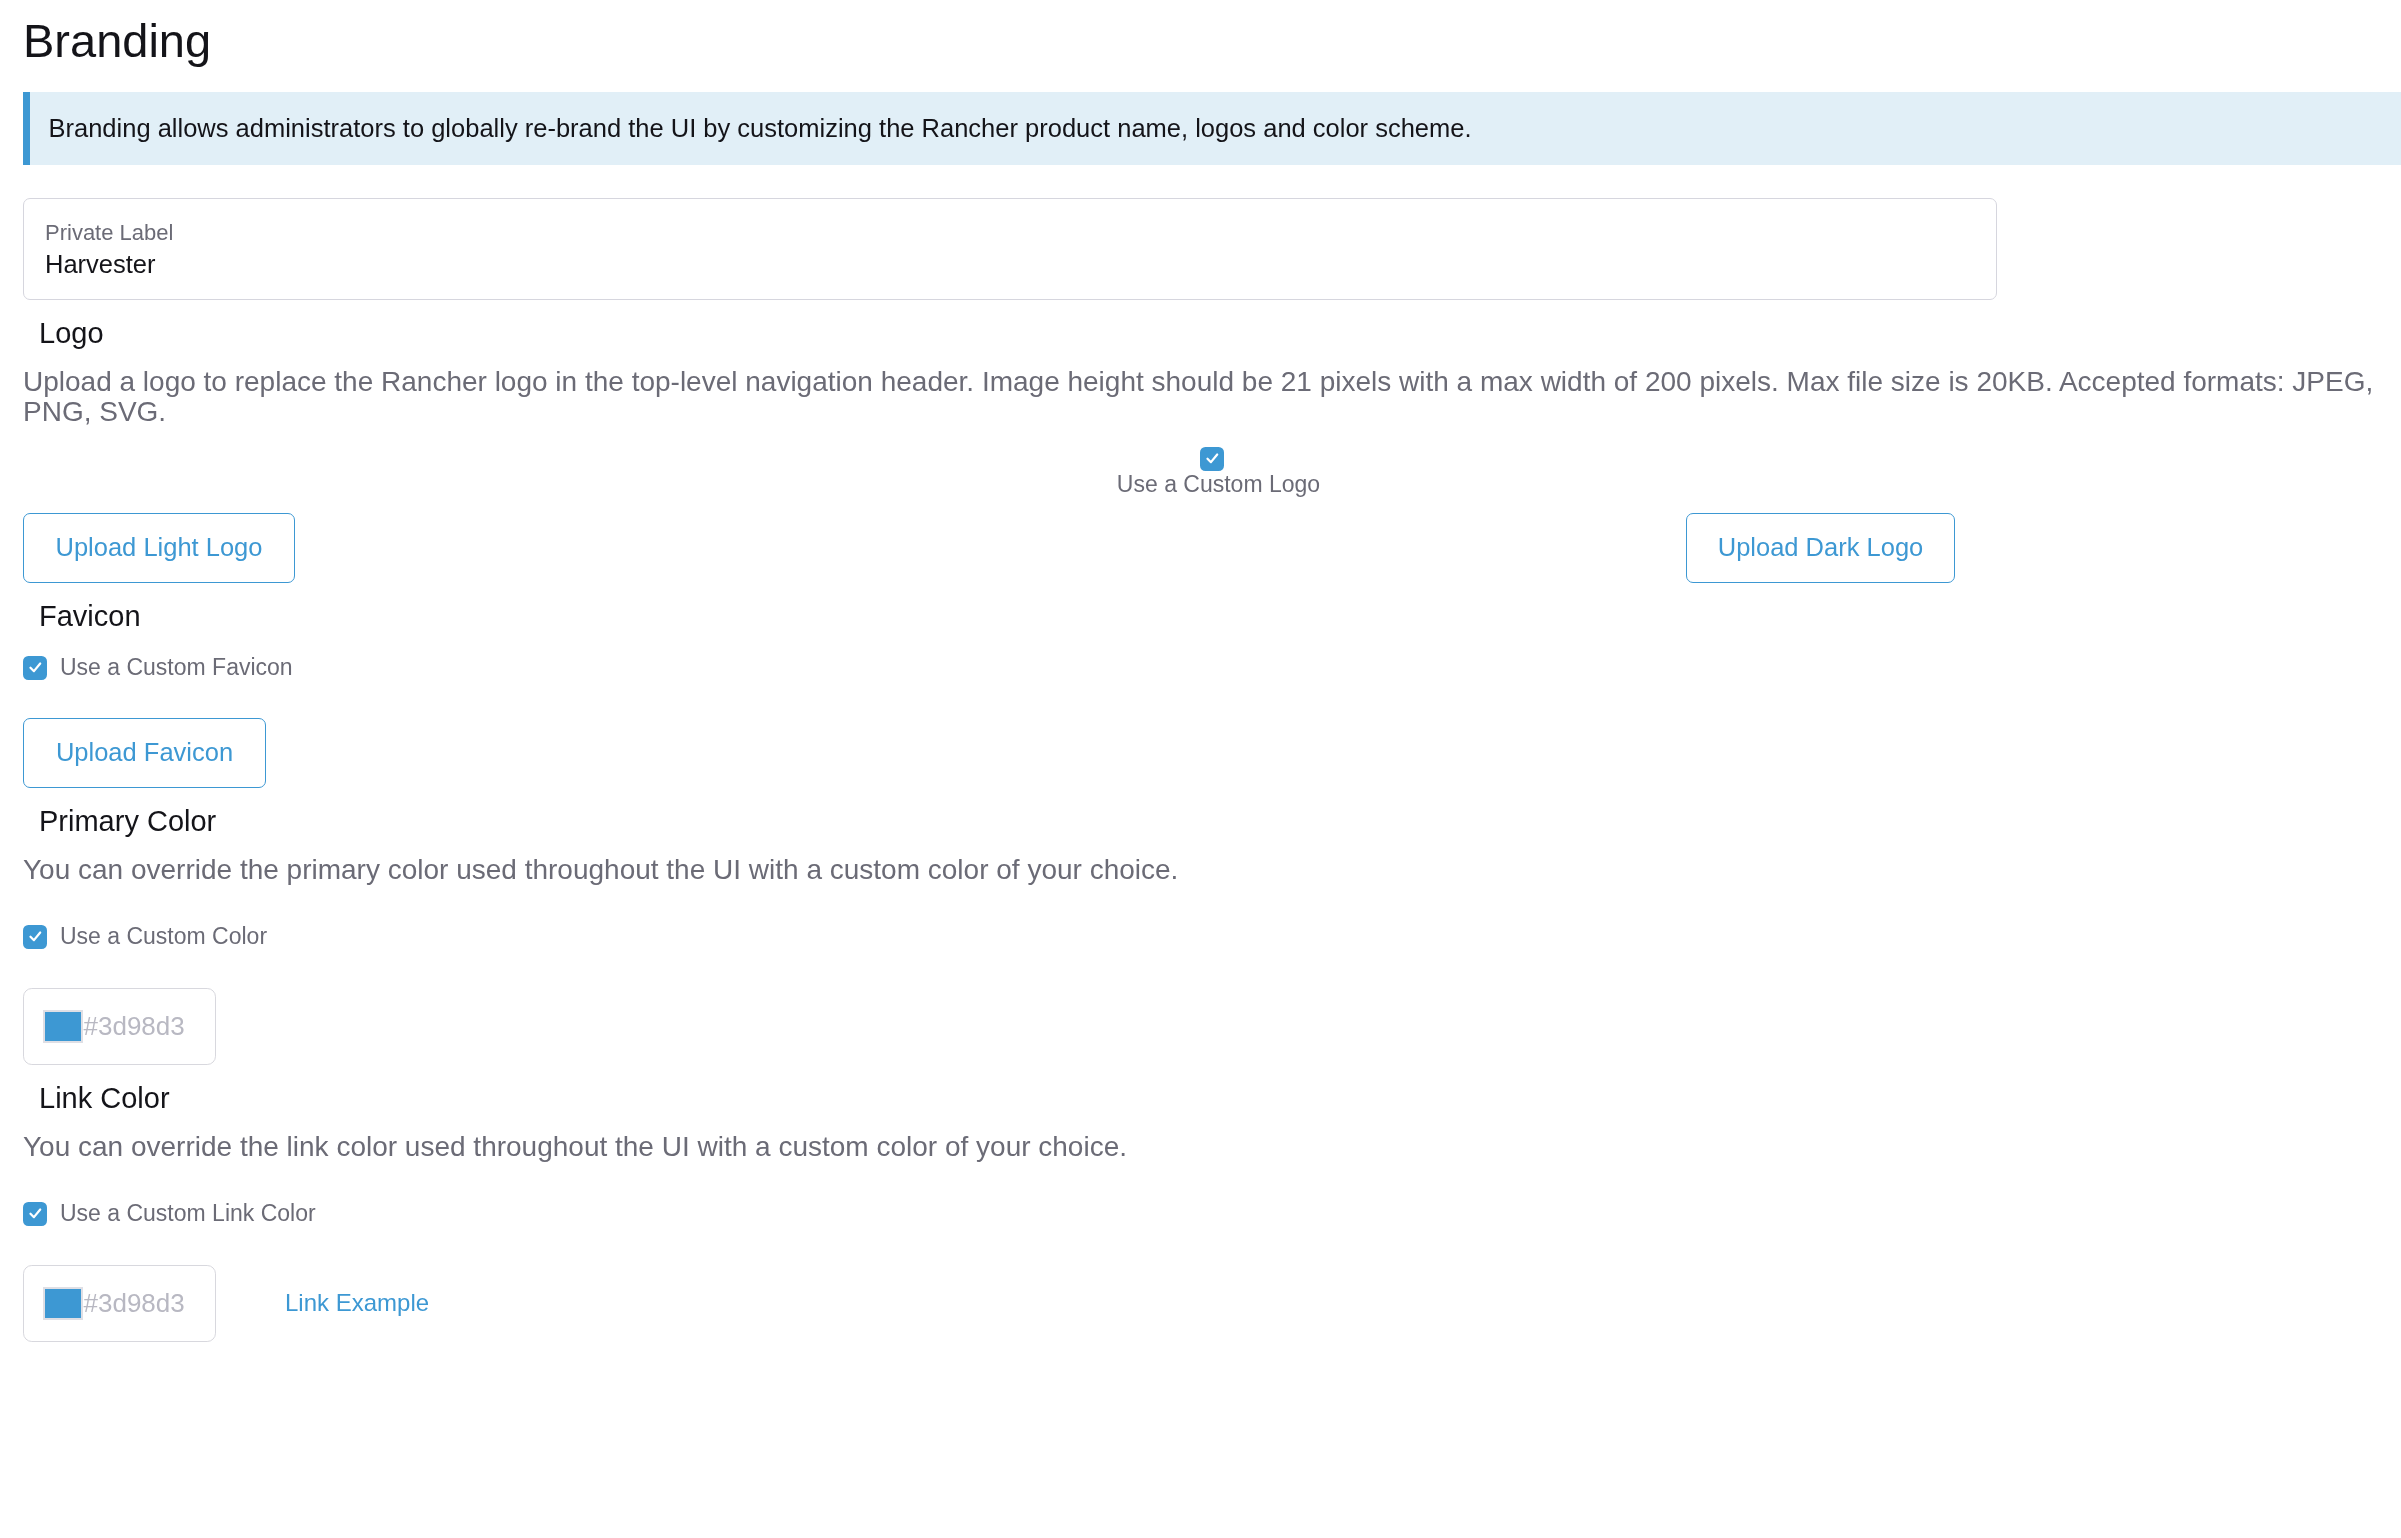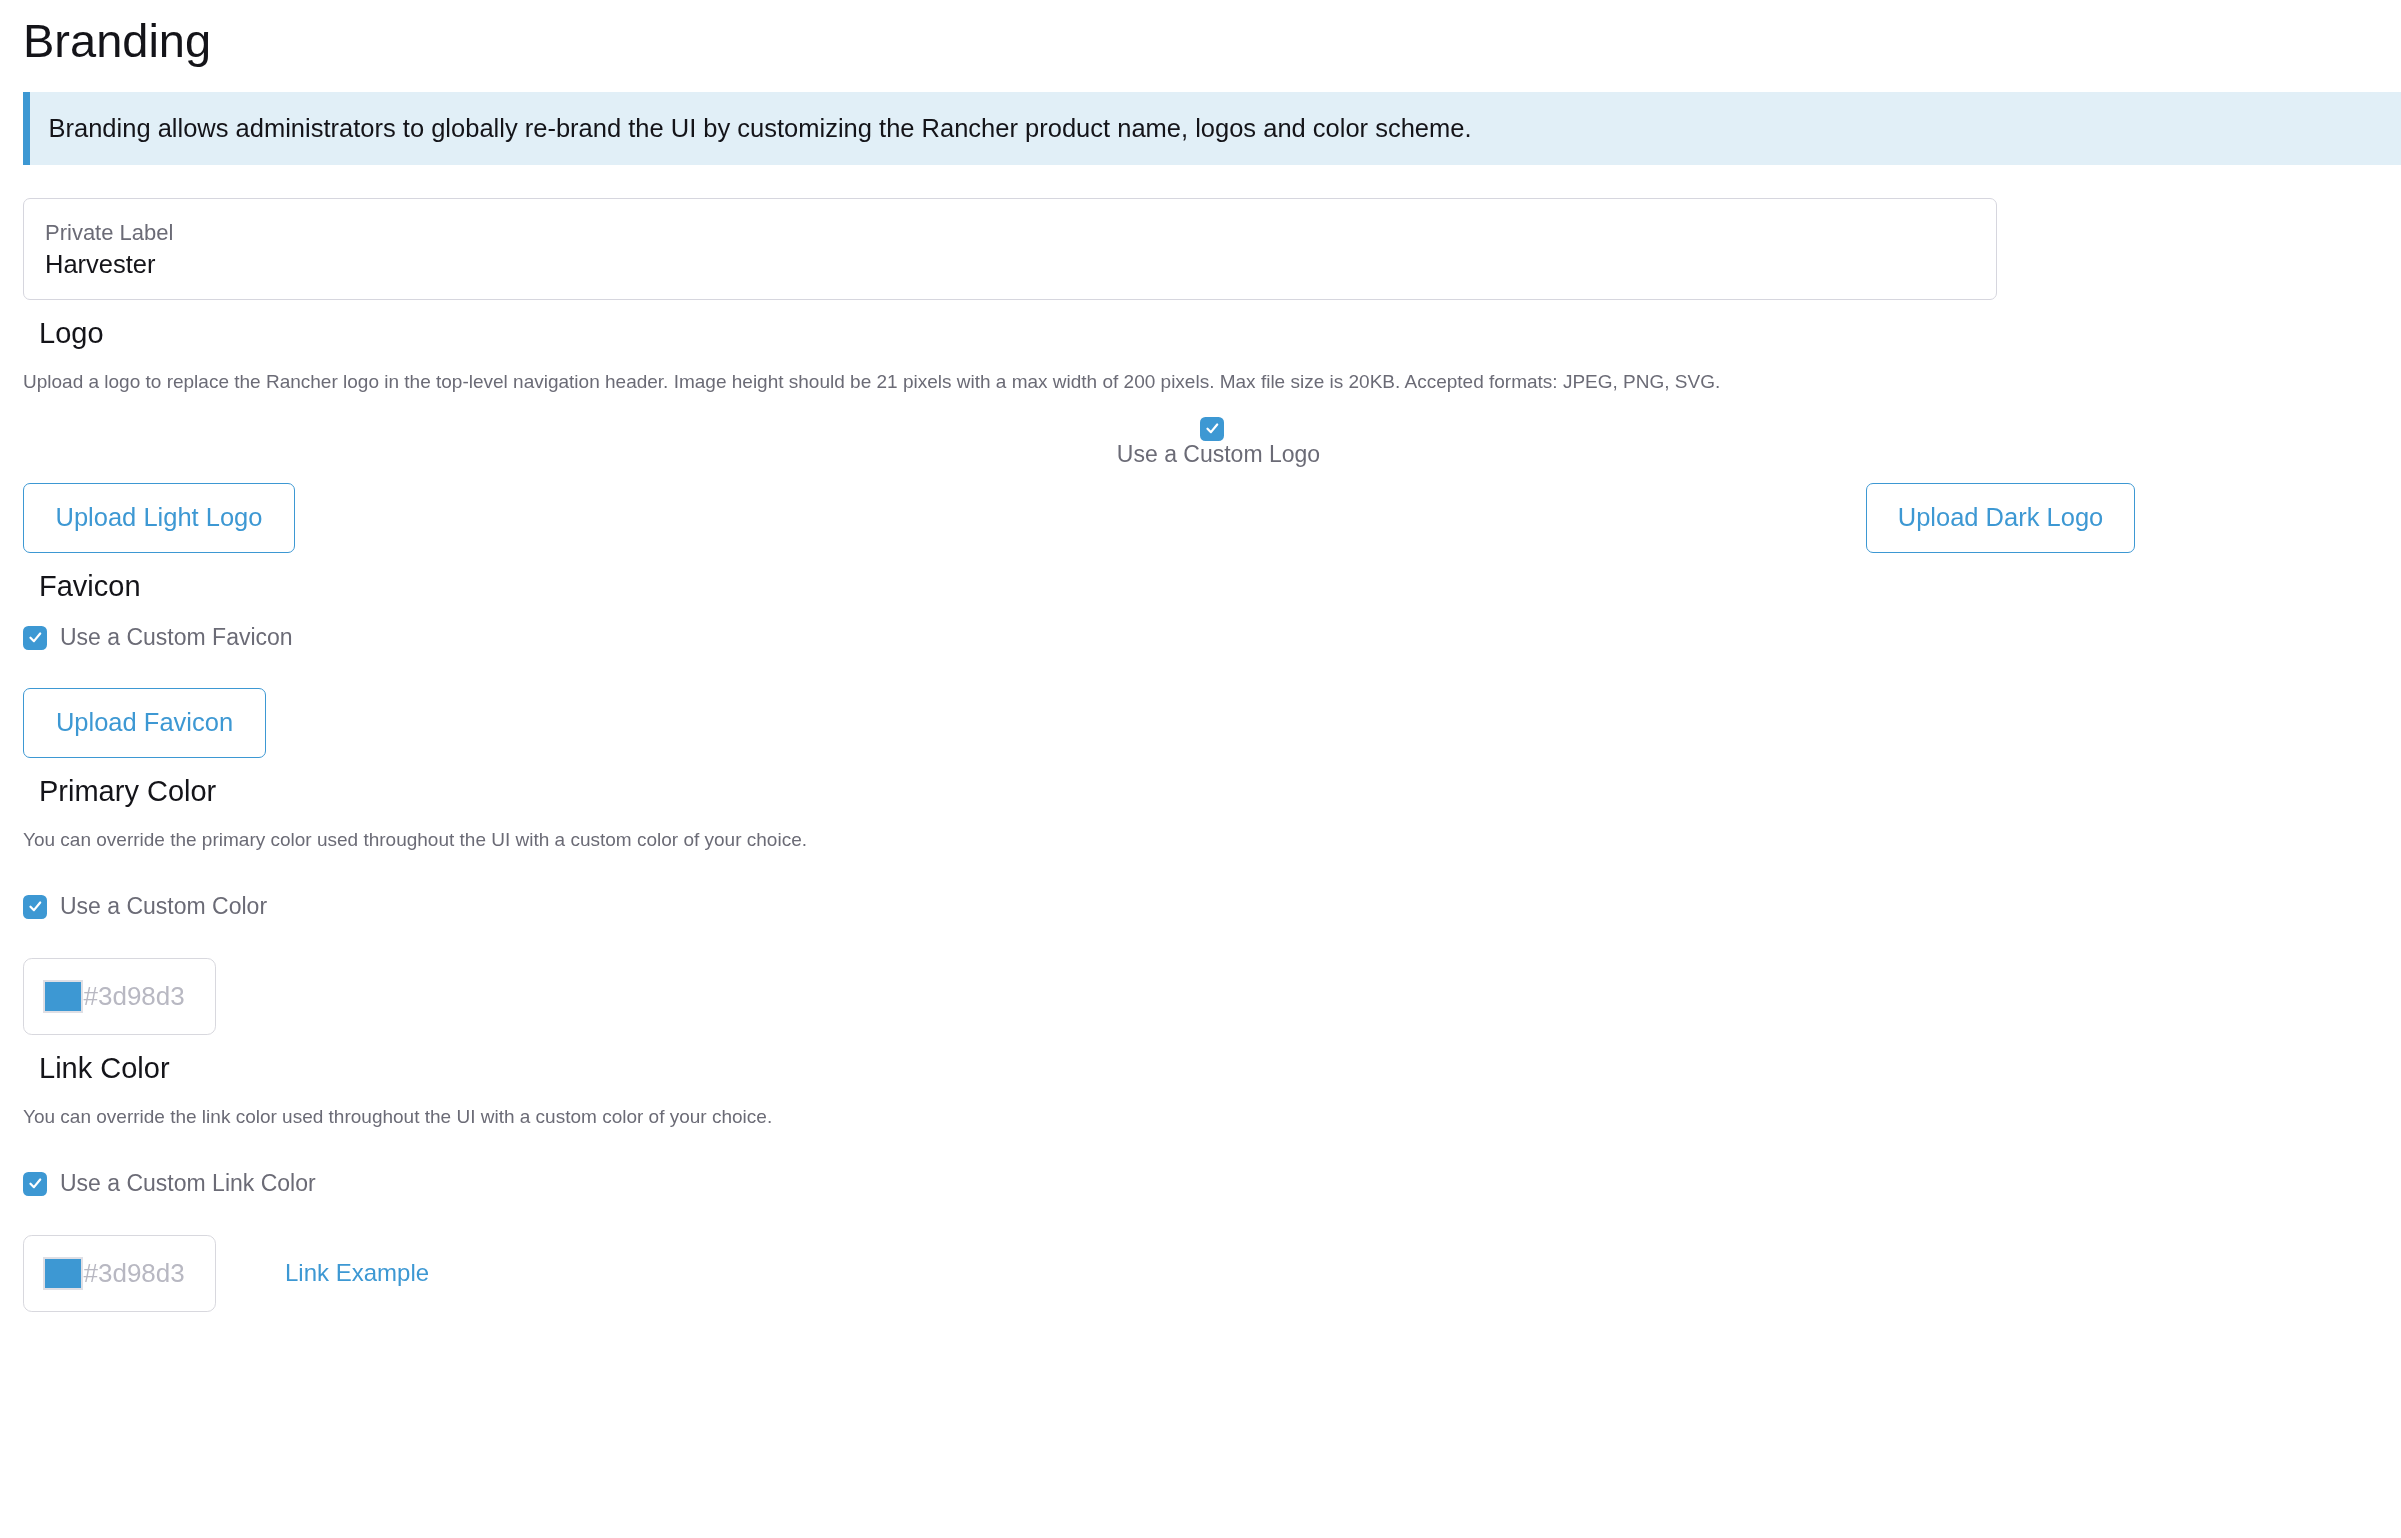--- a/index.html
+++ b/index.html
@@ -69,21 +69,21 @@
     line-height: 35px;
     font-weight: 500;
     color: #141419;
   }
   .mt-logo-h { margin-top: 40px; }
   .mt-favicon-h { margin-top: 56px; }
   .mt-primary-h { margin-top: 91px; }
   .mt-link-h { margin-top: 75px; }
   .description {
     margin-top: 14px;
-    font-size: 19px;
+    font-size: 28px;
     line-height: 30px;
     color: #6b6b76;
   }
   .checkbox-row {
     display: flex;
     align-items: center;
     height: 26px;
   }
   .mt-cb-sm { margin-top: 19.3px; flex-direction: column; }
   .mt-cb-md { margin-top: 21px; }
@@ -115,21 +115,21 @@
     font-size: 25.5px;
     font-family: "Liberation Sans", "DejaVu Sans", sans-serif;
     display: flex;
     align-items: center;
     justify-content: center;
     cursor: pointer;
     padding: 0;
   }
   .logo-btn-row {
     margin-top: 40px;
-    width: 2112px;
+    width: 1932px;
     display: flex;
     align-items: center;
     justify-content: space-between;
   }
   .btn-light-logo { width: 272px; }
   .btn-dark-logo { width: 269px; }
   .btn-favicon { width: 243px; margin-top: 37px; }
   .color-picker {
     margin-top: 38px;
     width: 193px;

